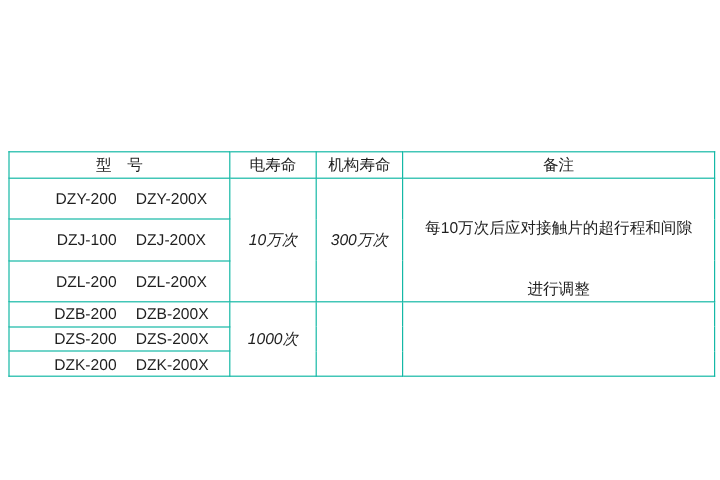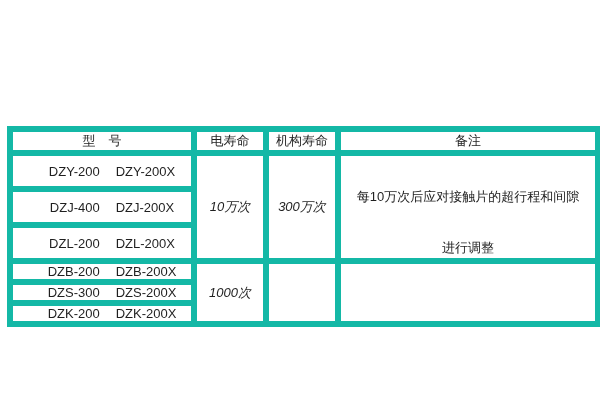--- a/index.html
+++ b/index.html
@@ -20,21 +20,21 @@
     left: 7px;
     top: 126px;
   }
   table.spec-table {
     border-collapse: collapse;
     table-layout: fixed;
     width: 588px;
     height: 146px;
   }
   table.spec-table td, table.spec-table th {
-    border: 6px solid #14b8a6;
+    border: 1px solid #14b8a6;
     padding: 0;
     font-weight: normal;
     text-align: center;
     vertical-align: middle;
     font-size: 13px;
     box-sizing: border-box;
     overflow: hidden;
   }
   tr.header-row {
     height: 22px;
@@ -94,21 +94,21 @@
         <td class="life-cell" rowspan="3">10万次</td>
         <td class="life-cell" rowspan="3">300万次</td>
         <td class="remarks-cell" rowspan="3">
           <div class="remark-line">每10万次后应对接触片的超行程和间隙</div>
           <div class="remark-line">进行调整</div>
         </td>
       </tr>
 
       <tr class="data-row">
         <td class="model-cell">
-          <span class="model-a">DZJ-400</span><span class="model-b">DZJ-200X</span>
+          <span class="model-a">DZJ-100</span><span class="model-b">DZJ-200X</span>
         </td>
       </tr>
 
       <tr class="data-row">
         <td class="model-cell">
           <span class="model-a">DZL-200</span><span class="model-b">DZL-200X</span>
         </td>
       </tr>
 
       <tr class="data-row">
@@ -118,21 +118,21 @@
         <td class="life-cell" rowspan="3">1000次</td>
         <td class="life-cell" rowspan="3"></td>
         <td class="remarks-cell" rowspan="3">
           <div class="remark-line"></div>
           <div class="remark-line"></div>
         </td>
       </tr>
 
       <tr class="data-row">
         <td class="model-cell">
-          <span class="model-a">DZS-300</span><span class="model-b">DZS-200X</span>
+          <span class="model-a">DZS-200</span><span class="model-b">DZS-200X</span>
         </td>
       </tr>
 
       <tr class="data-row">
         <td class="model-cell">
           <span class="model-a">DZK-200</span><span class="model-b">DZK-200X</span>
         </td>
       </tr>
     </tbody>
   </table>

